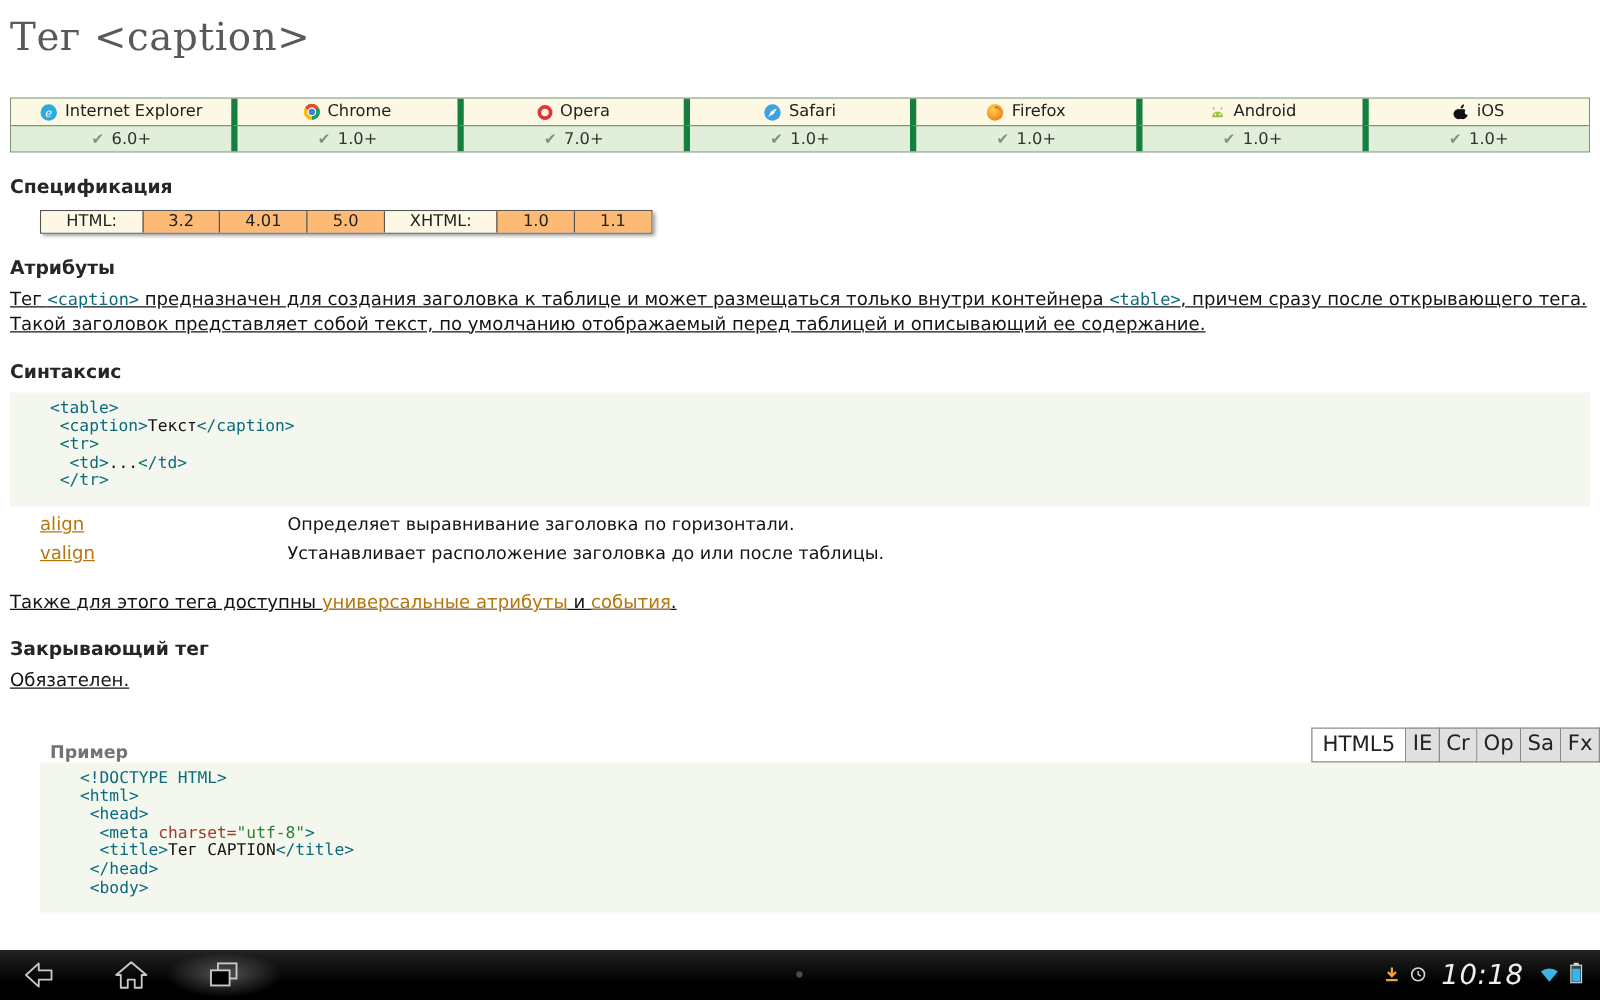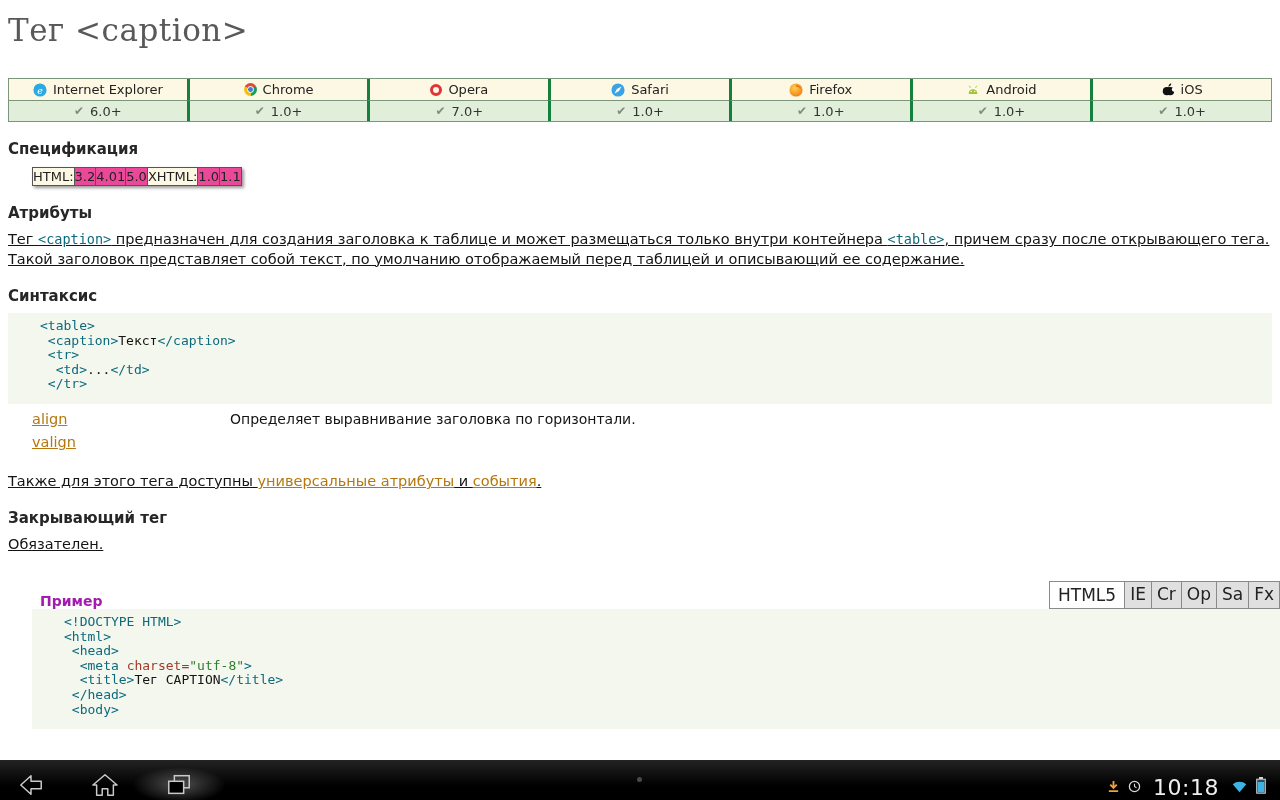--- a/index.html
+++ b/index.html
@@ -7,41 +7,41 @@
   .page{position:relative;width:1280px;height:760px;overflow:hidden;background:#fff;box-sizing:border-box;padding:0 8px;}
 
   
   h1.title{font-family:"DejaVu Serif","Liberation Serif",serif;font-weight:400;color:#595959;
     font-size:31px;margin:12px 0 0 0;letter-spacing:0.5px;}
 
   
   .btable{margin-top:30px;border:1px solid #7c967c;}
   .brow{display:flex;}
   .bcell{flex:1;display:flex;align-items:center;justify-content:center;gap:6px;
-    border-left:3px solid #15803d;font-size:13px;color:#222;height:21px;}
+    border-left:5px solid #15803d;font-size:13px;color:#222;height:21px;}
   .bcell:first-child{border-left:none;}
   .brow-head .bcell{background:#fcf8e3;}
   .brow-vals .bcell{background:#e1eed9;border-top:1px solid #7c967c;height:20px;color:#333;}
   .check{color:#7f8f7f;font-size:12px;}
   .bicon{display:inline-flex;align-items:center;}
   .chrome-icon{width:13px;height:13px;border-radius:50%;display:inline-block;position:relative;
     background:conic-gradient(from -60deg,#dd4b39 0deg 120deg,#159e5c 120deg 240deg,#fbbc05 240deg 360deg);}
   .chrome-icon::after{content:"";position:absolute;left:3px;top:3px;width:5px;height:5px;border-radius:50%;
     background:#3e7ddc;border:1px solid #fff;}
   .opera-icon{width:6px;height:6px;border:3px solid #e13238;border-radius:50%;display:inline-block;}
 
   
   .h2{font-size:15px;font-weight:bold;color:#262626;margin:18px 0 8px 0;}
 
   
   .spec-table{display:inline-flex;margin-left:24px;border:1px solid #555;box-shadow:2px 2px 3px #9a9a9a;}
-  .spec-cell{padding:1px 0;font-size:13px;color:#222;border-left:1px solid #555;white-space:nowrap;}
+  .spec-cell{padding:1px 20px;font-size:13px;color:#222;border-left:1px solid #555;white-space:nowrap;}
   .spec-cell:first-child{border-left:none;}
   .spec-lab{background:#fcf8e3;}
-  .spec-ver{background:#ec4899;}
+  .spec-ver{background:#fdba74;}
 
   
   p.body-text{font-size:14.5px;line-height:19.5px;color:#141414;margin:6px 0;text-decoration:underline;}
   .icode{font-family:"DejaVu Sans Mono","Liberation Mono",monospace;font-size:13.5px;color:#0d6a7d;}
 
   
   .codeblock{background:#f3f7ed;font-family:"DejaVu Sans Mono","Liberation Mono",monospace;
     font-size:13px;line-height:14.6px;padding:6px 8px 12px 32px;color:#141414;}
   .code-line{white-space:pre;}
   .tok-t{color:#0d6a7d;}
@@ -52,30 +52,30 @@
   
   .attr-row{display:flex;align-items:baseline;margin:7px 0;}
   .attr-term{width:222px;box-sizing:border-box;padding-left:24px;font-size:14.5px;}
   a.link{color:#b5770e;text-decoration:underline;cursor:pointer;}
   .attr-desc{font-size:14px;color:#141414;}
   p.note{margin-top:22px;}
 
   
   .example{margin:26px 0 0 24px;margin-right:-8px;}
   .example-head{display:flex;justify-content:space-between;align-items:flex-end;}
-  .ex-h{margin:0 0 0 8px;font-size:14px;font-weight:bold;color:#a21caf;}
+  .ex-h{margin:0 0 0 8px;font-size:14px;font-weight:bold;color:#737373;}
   .tabs{display:flex;}
   .tab{border:1px solid #8a8a8a;border-left:none;background:#e0e0e0;font-size:17px;
     padding:2px 5px;color:#222;cursor:pointer;white-space:nowrap;}
   .tab.active{background:#fff;padding:3px 8px;border-left:1px solid #8a8a8a;}
 
   
   .navbar{position:absolute;left:0;bottom:0;width:1280px;height:40px;
-    background:linear-gradient(#232323,#000 65%);display:flex;align-items:flex-end;
-    justify-content:space-between;z-index:10;}
+    background:linear-gradient(#232323,#000 65%);display:flex;align-items:center;
+    justify-content:space-between;z-index:10;font-style:italic;}
   .nav-left{display:flex;align-items:center;gap:40px;padding-left:14px;}
   .nav-btn{position:relative;width:34px;height:30px;display:flex;align-items:center;justify-content:center;cursor:pointer;}
   .glow{position:absolute;left:-30px;top:-3px;width:94px;height:36px;border-radius:50%;
     background:radial-gradient(ellipse at center,rgba(175,175,175,0.45),rgba(175,175,175,0) 70%);}
   .nav-center-dot{position:absolute;left:637px;top:17px;width:5px;height:5px;border-radius:50%;background:#4a4a4a;}
   .nav-right{display:flex;align-items:center;gap:8px;padding-right:14px;}
   .nav-time{font-size:22px;color:#eeeeee;letter-spacing:0.5px;margin:0 4px;}
 </style>
 </head>
 <body>
@@ -210,20 +210,21 @@
       <div class="code-line"><span class="tok-x"> </span><span class="tok-t">&lt;/tr&gt;</span></div>
     </div>
 
   
   <div class="attr-row">
     <span class="attr-term"><a class="link">align</a></span>
     <span class="attr-desc">Определяет выравнивание заголовка по горизонтали.</span>
   </div>
   <div class="attr-row">
     <span class="attr-term"><a class="link">valign</a></span>
+    <span class="attr-desc">Устанавливает расположение заголовка до или после таблицы.</span>
   </div>
 
   <p class="body-text note"><span>Также для этого тега доступны </span><a class="link">универсальные атрибуты</a><span> и </span><a class="link">события</a><span>.</span></p>
 
   
   <div class="h2">Закрывающий тег</div>
   <p class="body-text">Обязателен.</p>
 
   
   <div class="example">

